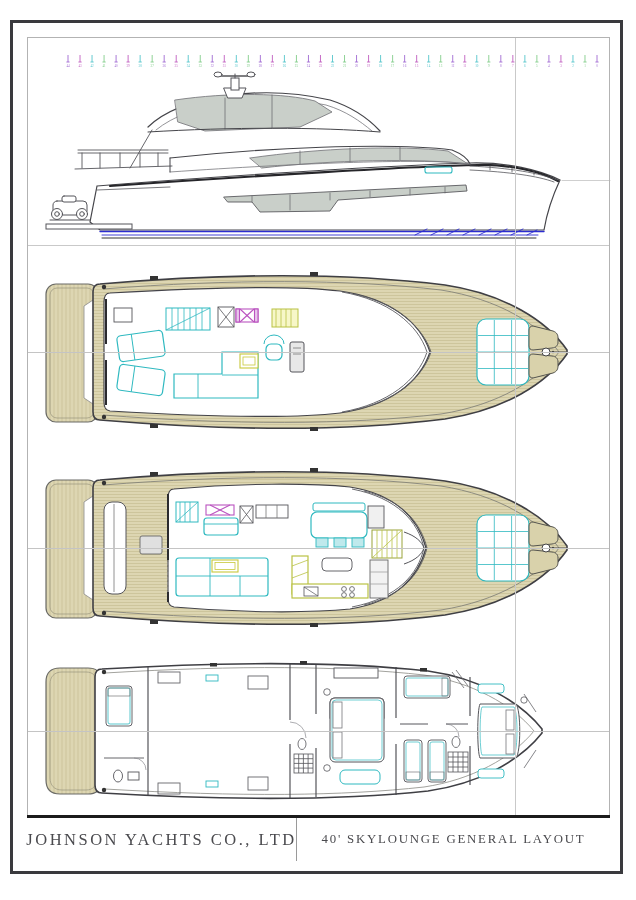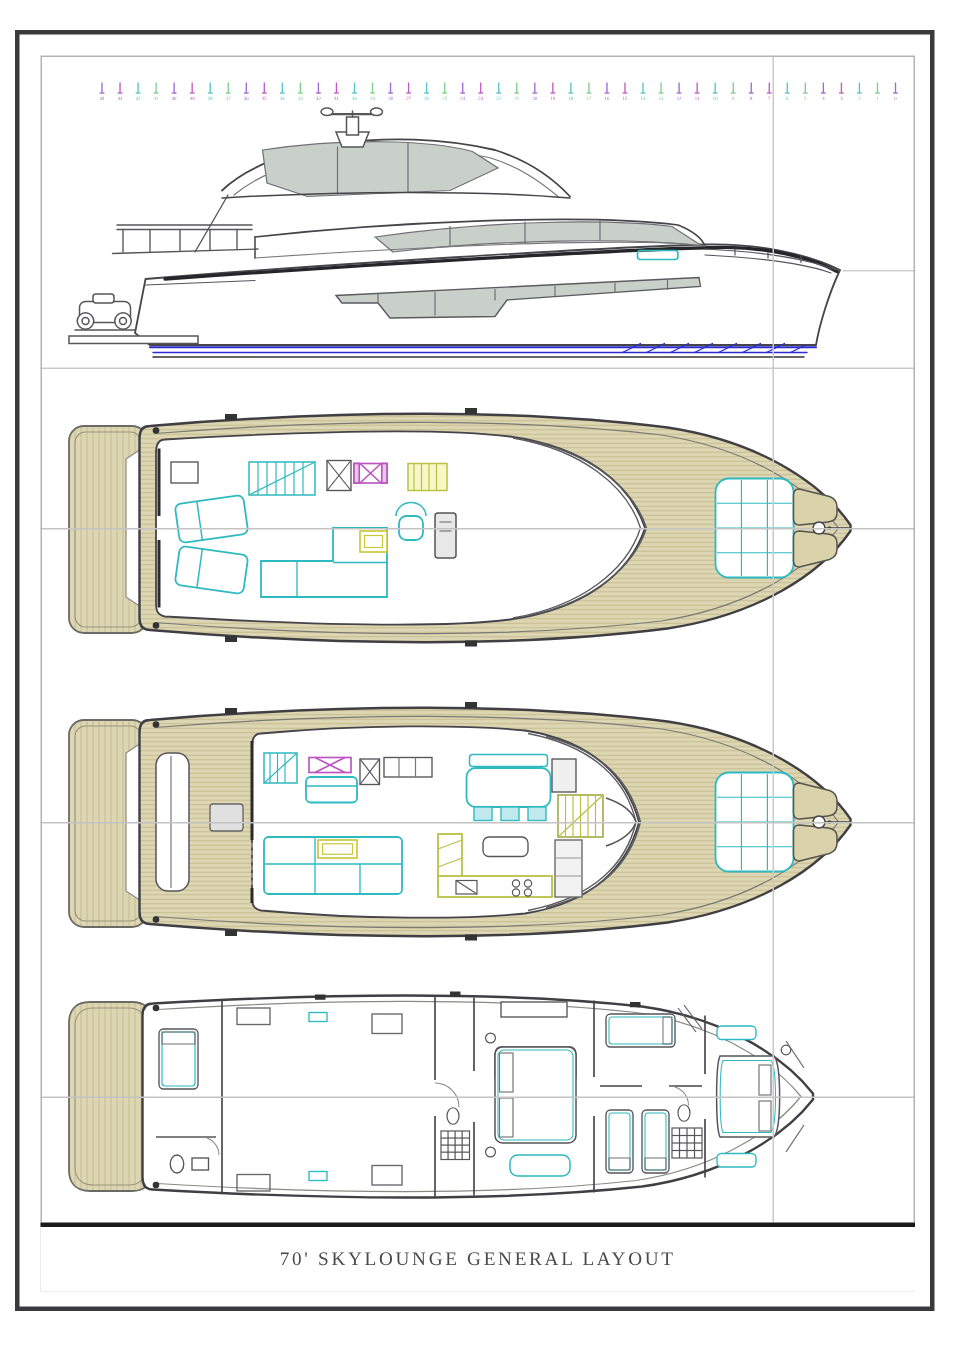--- a/index.html
+++ b/index.html
@@ -621,14 +621,15 @@
     <line x1="27" y1="352.5" x2="610" y2="352.5" stroke="#c4c4c4"></line>
     <line x1="27" y1="548.5" x2="610" y2="548.5" stroke="#c4c4c4"></line>
     <line x1="27" y1="731.5" x2="610" y2="731.5" stroke="#c4c4c4"></line>
   </g>
 </svg>
 
 <div id="inner-frame"></div>
 <div id="outer-border"></div>
 
 <div id="title-block">
-  <div class="tb-cell" id="tb-title">70' SKYLOUNGE GENERAL LAYOUT</div>
+  <div class="tb-cell" id="tb-company">JOHNSON YACHTS CO., LTD</div>
+  <div class="tb-cell" id="tb-title">40' SKYLOUNGE GENERAL LAYOUT</div>
 </div>
 
 </body></html>

